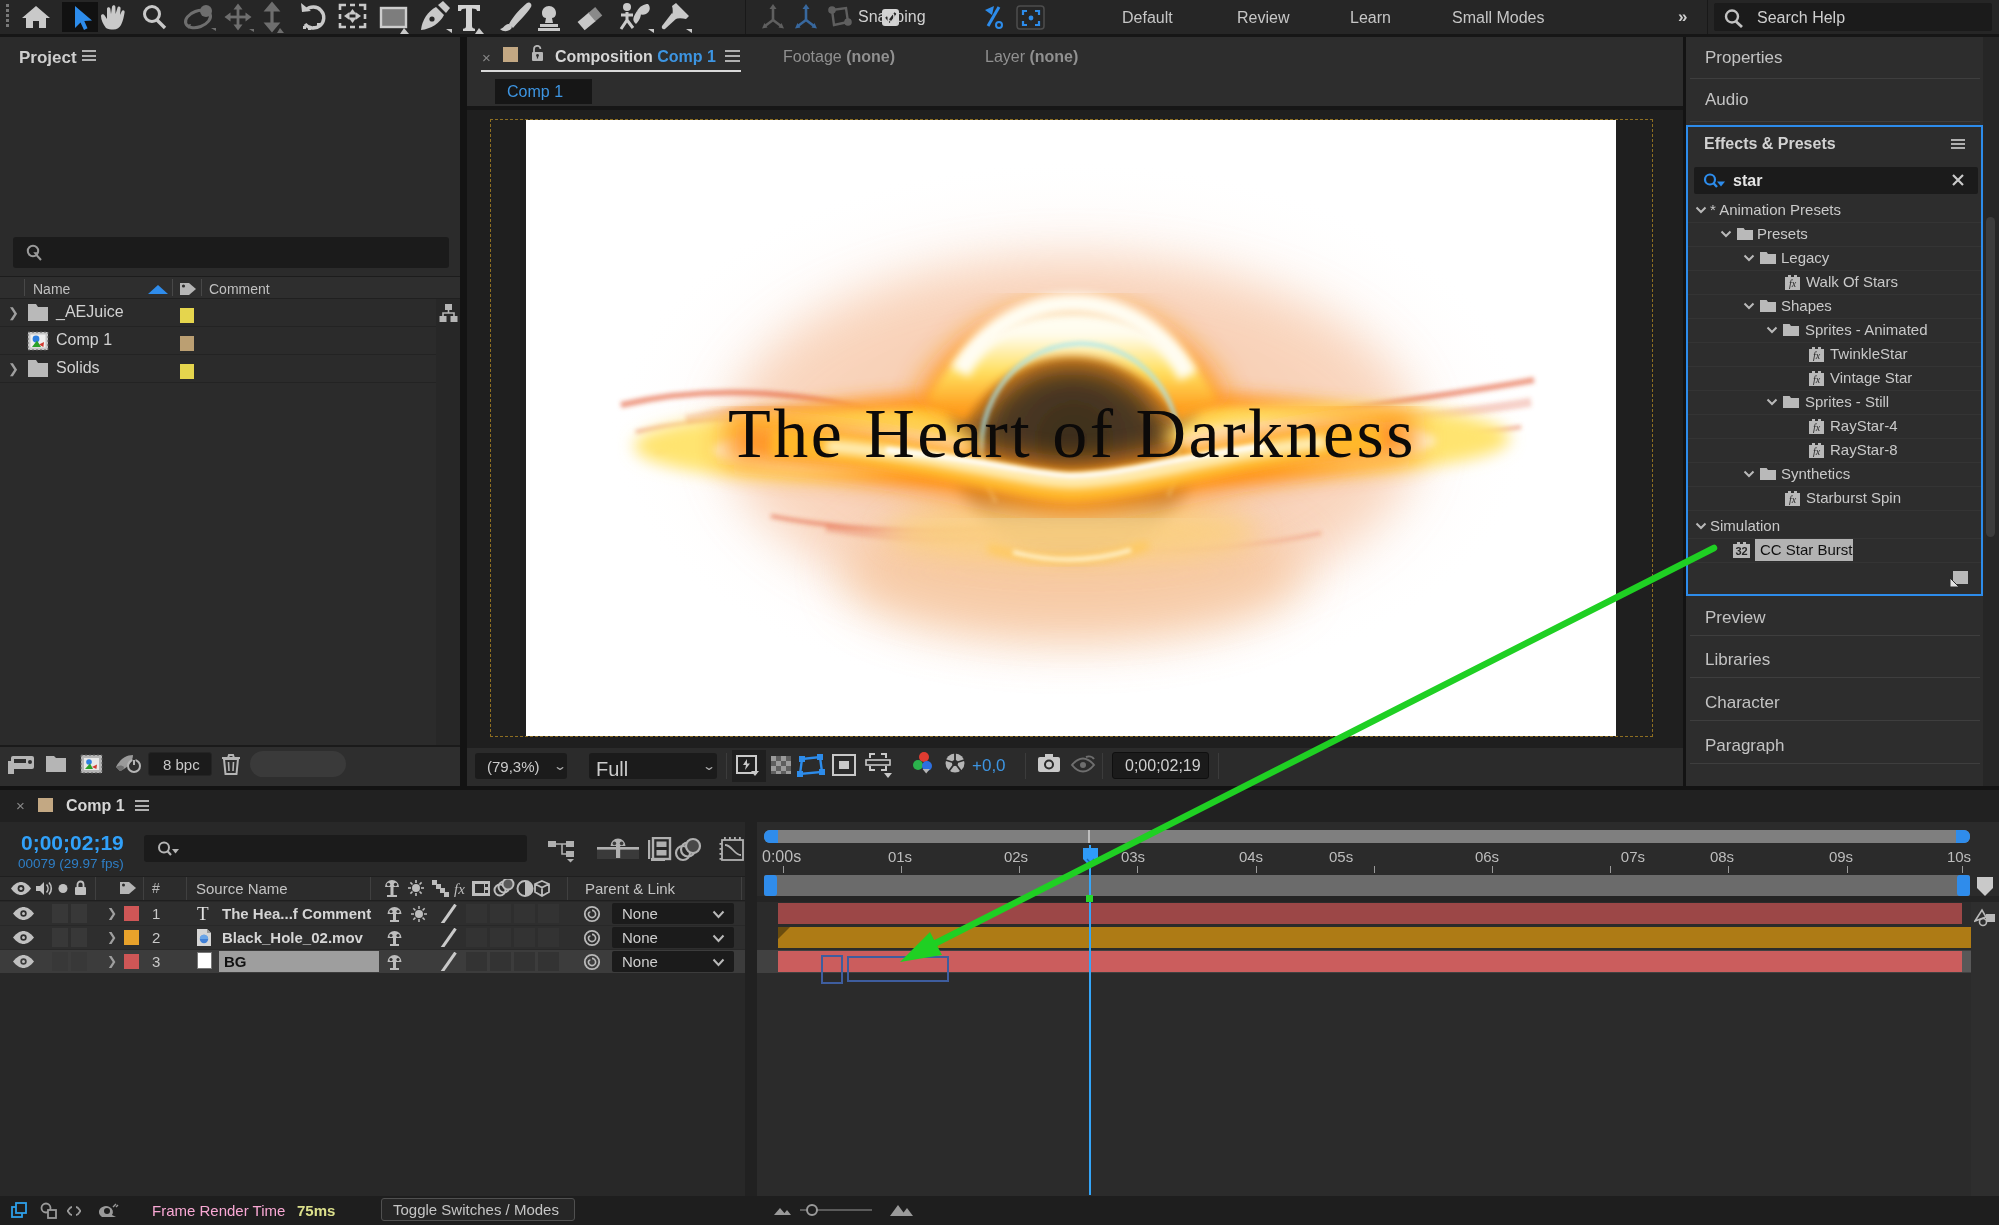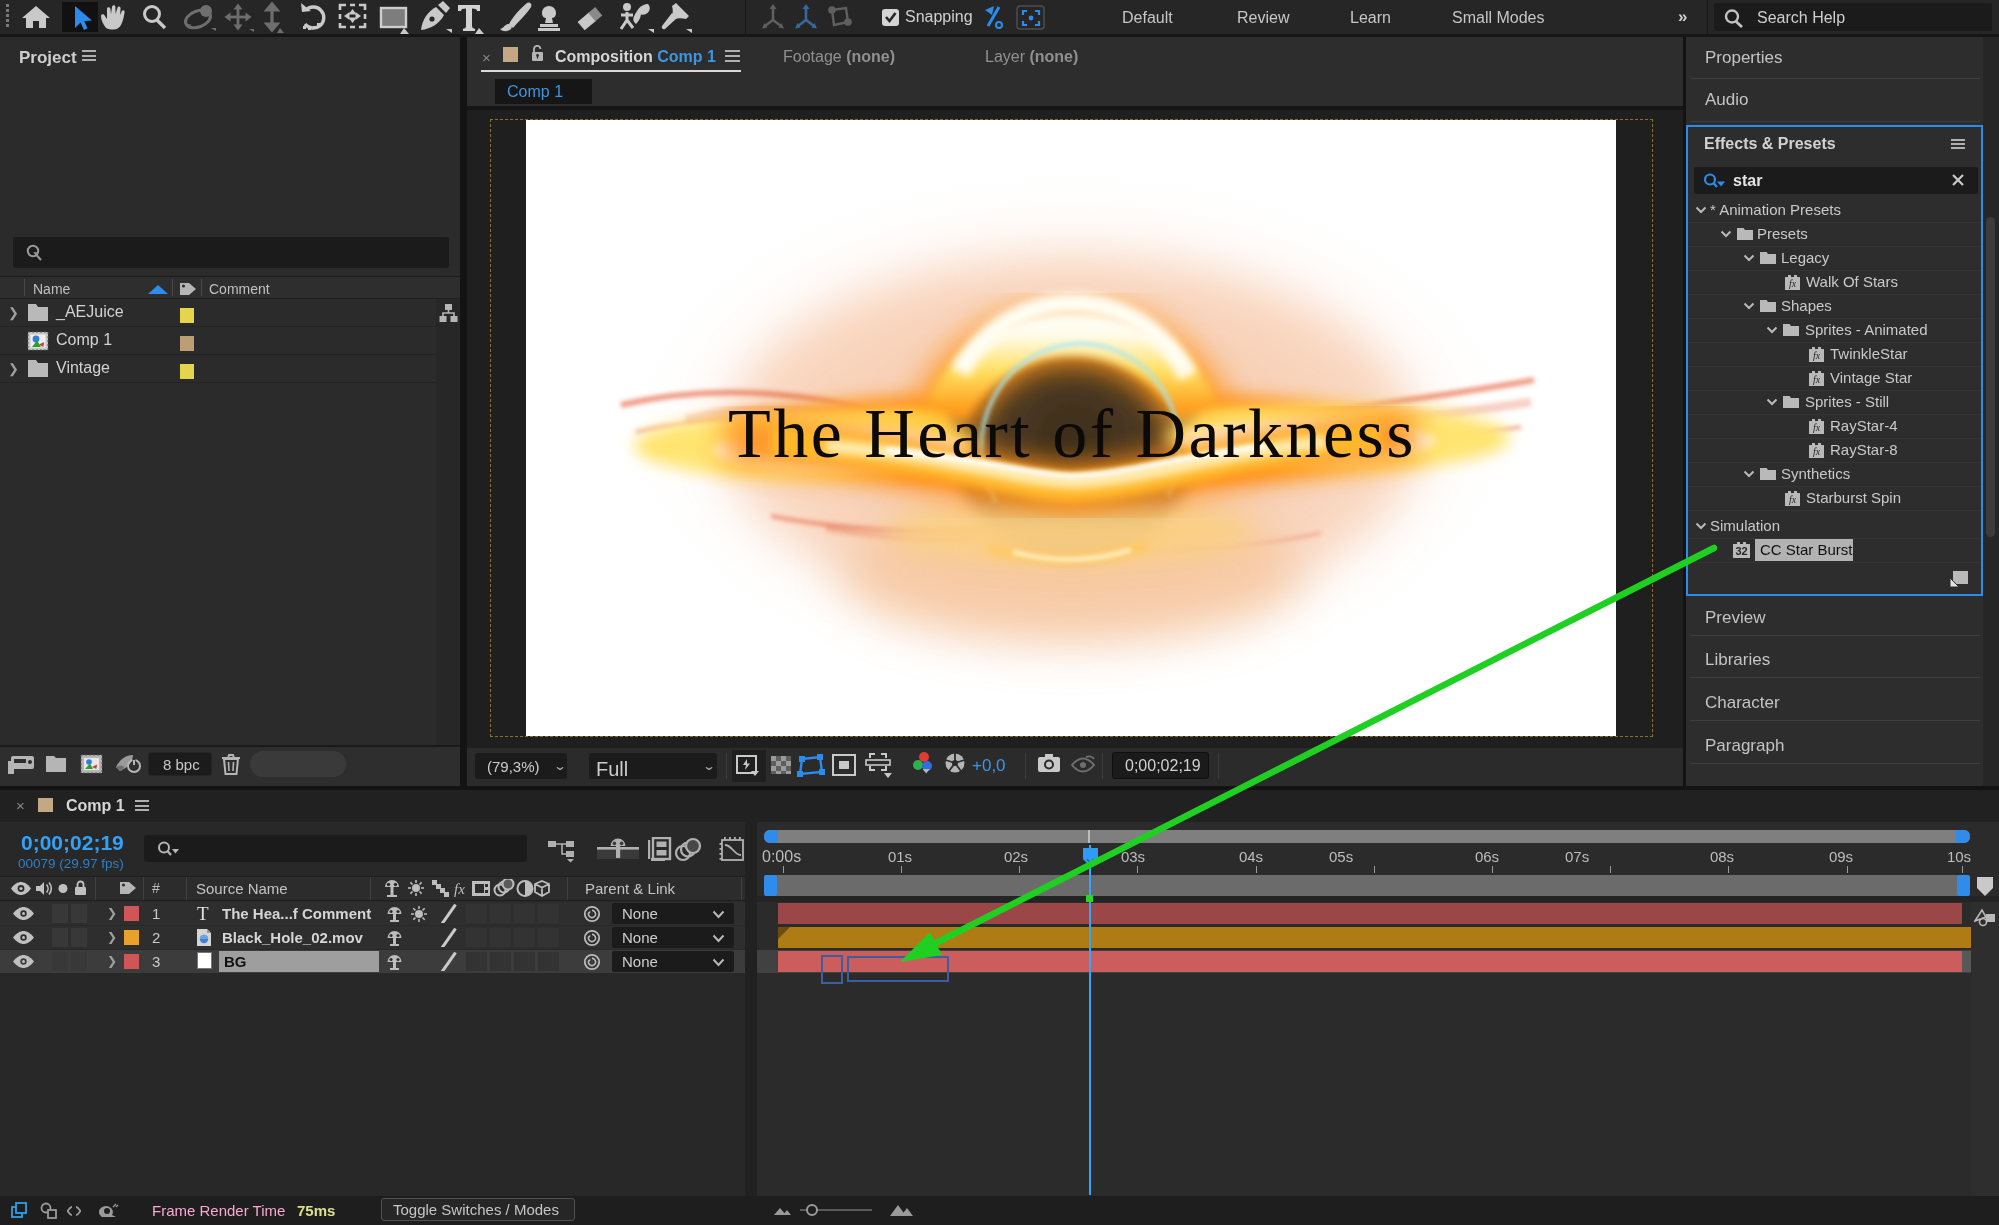--- a/index.html
+++ b/index.html
@@ -141,21 +141,21 @@
         <circle cx="848" cy="22" r="2.6" fill="#5f5f5f"></circle>
       </g>
 
     <rect x="882" y="9" width="17" height="17" rx="3" fill="#d4d4d4"></rect>
     <path d="M886 17 l3.5 4 l6 -8" stroke="#262626" stroke-width="2.6" fill="none"></path>
 
     <path d="M988 26 L999 7" stroke="#2d8ceb" stroke-width="3"></path>
     <path d="M985 10 l9 -4 l-2 9 z" fill="#2d8ceb"></path>
     <circle cx="999" cy="25" r="3" fill="none" stroke="#2d8ceb" stroke-width="2"></circle>
   </svg>
-  <div class="a" style="left:905px;top:8px;font-size:16px;color:#d0d0d0">Snapping</div>
+  <div class="a" style="left:858px;top:8px;font-size:16px;color:#d0d0d0">Snapping</div>
   <svg class="a" style="left:1016px;top:5px" width="30" height="26" viewBox="0 0 30 26">
     <rect x="1" y="1" width="27" height="23" rx="3" fill="none" stroke="#4d4d4d" stroke-width="1.5"></rect>
     <g stroke="#2d8ceb" stroke-width="2.2" fill="none">
         <path d="M7 10 l0 -4 l4 0 M19 6 l4 0 l0 4 M23 16 l0 4 l-4 0 M11 20 l-4 0 l0 -4"></path>
       </g>
     <circle cx="15" cy="13" r="2.4" fill="#2d8ceb"></circle>
   </svg>
   <div class="a" style="left:1122px;top:9px;font-size:16px;color:#c6c6c6">Default</div>
   <div class="a" style="left:1237px;top:9px;font-size:16px;color:#c6c6c6">Review</div>
   <div class="a" style="left:1350px;top:9px;font-size:16px;color:#c6c6c6">Learn</div>
@@ -216,21 +216,21 @@
       <path d="M12 13.5 L17 11 L16.4 16 Z" fill="#d03a2f"></path>
     </svg>
   <div class="a" style="left:56px;top:294px;font-size:16px;color:#d2d2d2">Comp 1</div>
   <div class="a" style="left:180px;top:299px;width:14px;height:15px;background:#bb9f72"></div>
   <div class="a" style="left:0;top:317px;width:436px;height:1px;background:#232323"></div>
   <div class="a" style="left:0;top:318px;width:436px;height:27px;background:#2b2b2b"></div>
   <div class="a" style="left:8px;top:324px;color:#9f9f9f;font-size:13px">❯</div>
   <svg class="a" style="left:27px;top:322px" width="22" height="19" viewBox="0 0 22 19">
       <path d="M1 4 L1 18 L21 18 L21 4 L11 4 L9 1 L1 1 Z" fill="#b9b9b9"></path>
     </svg>
-  <div class="a" style="left:56px;top:322px;font-size:16px;color:#d2d2d2">Vintage</div>
+  <div class="a" style="left:56px;top:322px;font-size:16px;color:#d2d2d2">Solids</div>
   <div class="a" style="left:180px;top:327px;width:14px;height:15px;background:#e5d54d"></div>
   <div class="a" style="left:0;top:345px;width:436px;height:1px;background:#232323"></div>
 
   <div class="a" style="left:436px;top:262px;width:24px;height:446px;background:#272727"></div>
   <svg class="a" style="left:439px;top:266px" width="19" height="21" viewBox="0 0 19 21">
       <rect x="6" y="1" width="7" height="6" fill="#b5b5b5"></rect>
       <rect x="0.5" y="13" width="7" height="6" fill="#b5b5b5"></rect>
       <rect x="11.5" y="13" width="7" height="6" fill="#b5b5b5"></rect>
       <path d="M9.5 7 L9.5 10 M4 13 L4 10 L15 10 L15 13" stroke="#b5b5b5" stroke-width="1.6" fill="none"></path>
     </svg>
@@ -904,21 +904,21 @@
   <div class="a" style="left:764px;top:40px;width:14px;height:13px;background:#2f8ceb;border-radius:6px 0 0 6px"></div>
   <div class="a" style="left:1956px;top:40px;width:14px;height:13px;background:#2f8ceb;border-radius:0 6px 6px 0"></div>
   <div class="a" style="left:1088px;top:40px;width:2px;height:13px;background:#bdbdbd"></div>
   <div class="a" style="left:762px;top:58px;font-size:16px;color:#bdbdbd">0:00s</div>
   <div class="a" style="left:860px;top:58px;width:80px;text-align:center;font-size:15px;color:#bdbdbd">01s</div>
   <div class="a" style="left:976px;top:58px;width:80px;text-align:center;font-size:15px;color:#bdbdbd">02s</div>
   <div class="a" style="left:1093px;top:58px;width:80px;text-align:center;font-size:15px;color:#bdbdbd">03s</div>
   <div class="a" style="left:1211px;top:58px;width:80px;text-align:center;font-size:15px;color:#bdbdbd">04s</div>
   <div class="a" style="left:1329px;top:58px;width:80px;text-align:left;font-size:15px;color:#bdbdbd">05s</div>
   <div class="a" style="left:1447px;top:58px;width:80px;text-align:center;font-size:15px;color:#bdbdbd">06s</div>
-  <div class="a" style="left:1565px;top:58px;width:80px;text-align:left;font-size:15px;color:#bdbdbd">07s</div>
+  <div class="a" style="left:1565px;top:58px;width:80px;text-align:right;font-size:15px;color:#bdbdbd">07s</div>
   <div class="a" style="left:1682px;top:58px;width:80px;text-align:center;font-size:15px;color:#bdbdbd">08s</div>
   <div class="a" style="left:1801px;top:58px;width:80px;text-align:center;font-size:15px;color:#bdbdbd">09s</div>
   <div class="a" style="left:1919px;top:58px;width:80px;text-align:center;font-size:15px;color:#bdbdbd">10s</div>
   <div class="a" style="left:783px;top:76px;width:1px;height:7px;background:#9a9a9a"></div>
   <div class="a" style="left:901px;top:76px;width:1px;height:7px;background:#9a9a9a"></div>
   <div class="a" style="left:1019px;top:76px;width:1px;height:7px;background:#9a9a9a"></div>
   <div class="a" style="left:1137px;top:76px;width:1px;height:7px;background:#9a9a9a"></div>
   <div class="a" style="left:1256px;top:76px;width:1px;height:7px;background:#9a9a9a"></div>
   <div class="a" style="left:1374px;top:76px;width:1px;height:7px;background:#9a9a9a"></div>
   <div class="a" style="left:1492px;top:76px;width:1px;height:7px;background:#9a9a9a"></div>

